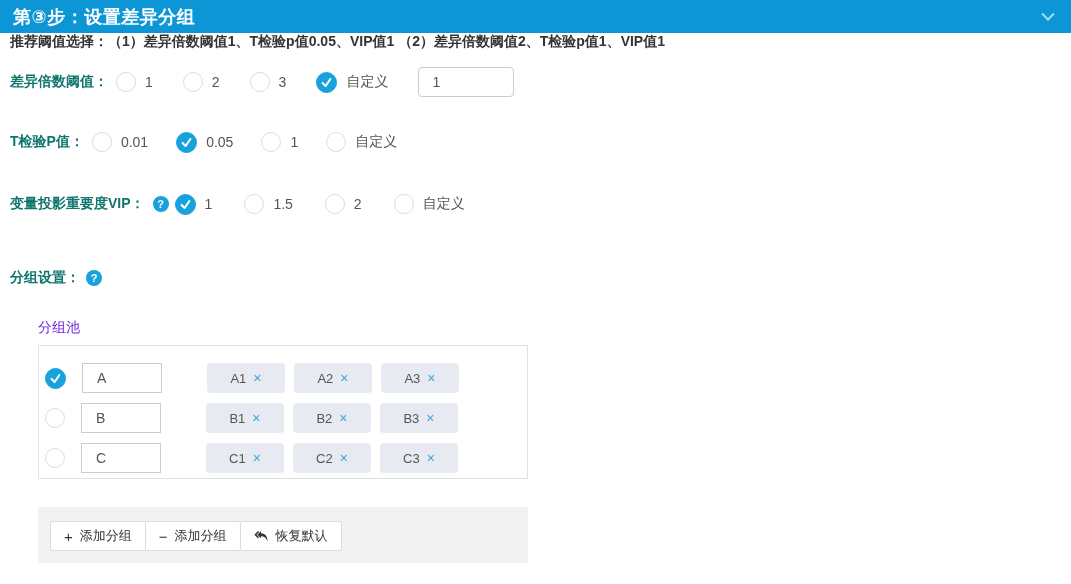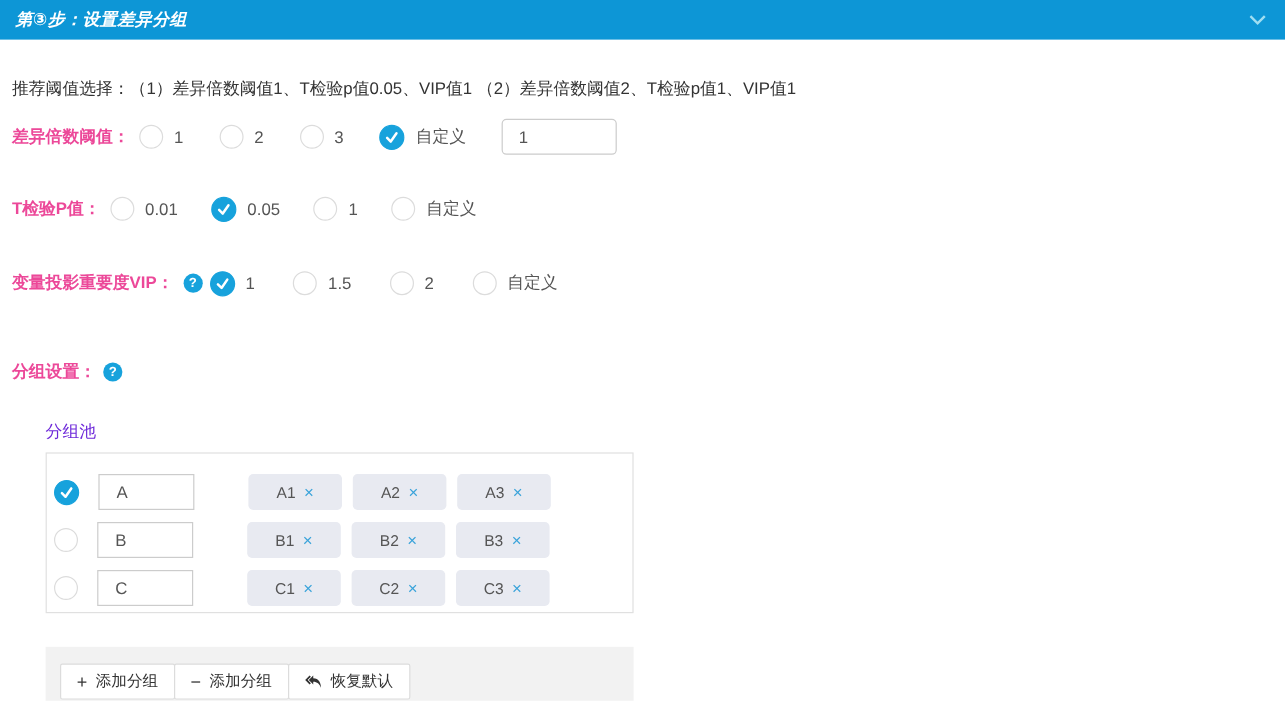--- a/index.html
+++ b/index.html
@@ -11,32 +11,32 @@
     overflow: hidden;
   }
   
   .panel-header {
     height: 33px;
     background: #0d96d6;
     display: flex;
     align-items: center;
     padding: 0 16px 0 13px;
   }
-  .panel-title { color: #fff; font-size: 14px; font-weight: bold; letter-spacing: .5px; font-style: italic; }
+  .panel-title { color: #fff; font-size: 18px; font-weight: bold; letter-spacing: .5px; }
   .collapse-btn { margin-left: auto; display: flex; align-items: center; cursor: pointer; }
 
   
   .content { padding-left: 10px; }
-  .reco-text { margin-top: 32px; font-size: 14px; font-weight: normal; color: #333; line-height: 17px; }
+  .reco-text { font-size: 14px; font-weight: bold; color: #333; line-height: 17px; }
 
   .option-row { display: flex; align-items: center; height: 30px; font-size: 14px; }
   .row-fold  { margin-top: 17px; }
   .row-pval  { margin-top: 30px; }
   .row-vip   { margin-top: 32px; }
-  .row-label { font-weight: bold; color: #ec4899; margin-right: 8px; white-space: nowrap; }
+  .row-label { font-weight: bold; color: #0f766e; margin-right: 8px; white-space: nowrap; }
 
   .radio-option { display: flex; align-items: center; margin-right: 30px; cursor: pointer; }
   .row-pval .radio-option { margin-right: 28px; }
   .row-vip  .radio-option { margin-right: 32px; }
   .radio-circle {
     width: 20px; height: 20px; border-radius: 50%;
     border: 1px solid #dcdcdc; background: #fff;
     display: flex; align-items: center; justify-content: center;
     flex: 0 0 auto;
   }

